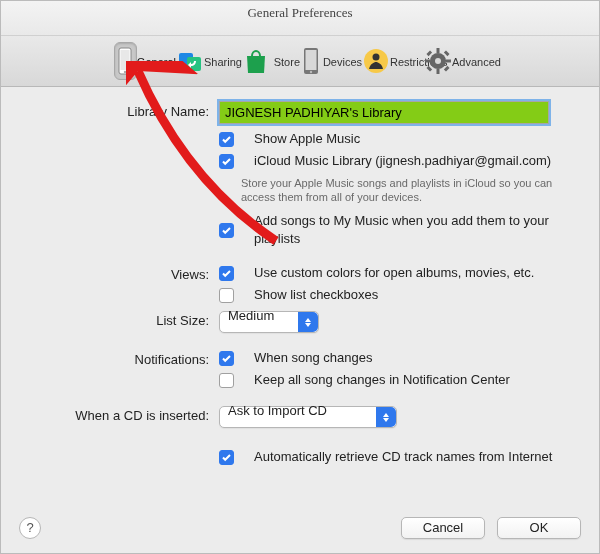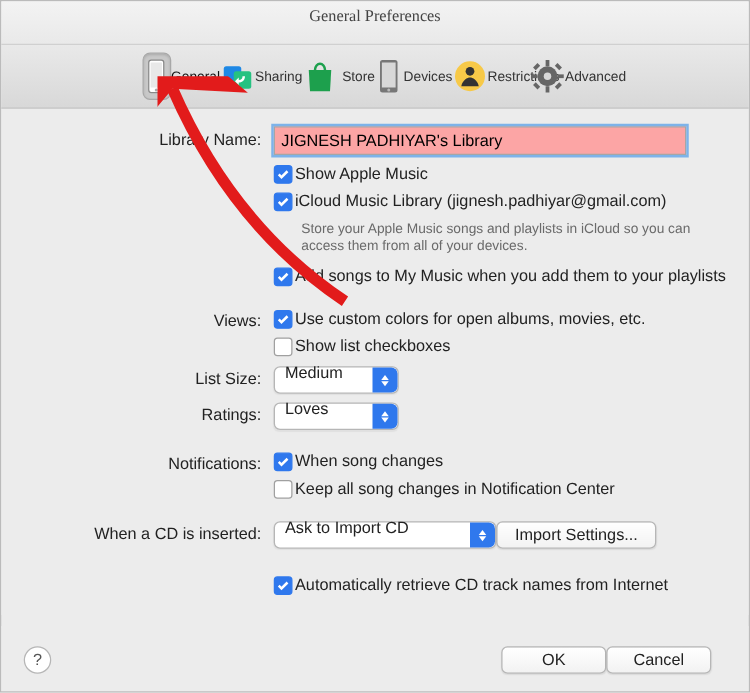--- a/index.html
+++ b/index.html
@@ -82,26 +82,26 @@
   .ctl { flex: 1; display: flex; flex-direction: column; gap: 4px; }
 
   input[type="text"].mac-input {
     width: 330px;
     padding: 3px 5px;
     font-size: 13px;
     border: 1px solid #a6a6a6;
     border-radius: 0;
     outline: 2px solid #7eb3e9;
     outline-offset: 0;
-    background: #fca5a5;
+    background: #84cc16;
   }
   .cb-line {
     display: flex;
     align-items: center;
-    gap: 2px;
+    gap: 20px;
     line-height: 18px;
   }
   .sub {
     font-size: 11px;
     color: #6a6a6a;
     margin-left: 22px;
     margin-top: 2px;
     margin-bottom: 4px;
     max-width: 330px;
     line-height: 14px;
@@ -361,29 +361,20 @@
   <div class="row">
     <div class="lbl">List Size:</div>
     <div class="ctl">
       <div class="mac-select" style="width:100px">
         <span>Medium</span>
         <span class="arrows"></span>
       </div>
     </div>
   </div>
 
-  <div class="row">
-    <div class="lbl">Ratings:</div>
-    <div class="ctl">
-      <div class="mac-select" style="width:100px">
-        <span>Loves</span>
-        <span class="arrows"></span>
-      </div>
-    </div>
-  </div>
 
   <div style="height:10px"></div>
 
   <div class="row">
     <div class="lbl">Notifications:</div>
     <div class="ctl">
       <div class="cb-line">
         <span class="mac-checkbox checked">
             <svg width="11" height="11" viewBox="0 0 11 11">
               <path d="M2 5.5l2.2 2.3L9 3" stroke="#fff" stroke-width="2" fill="none"></path>
@@ -401,47 +392,44 @@
   <div style="height:10px"></div>
 
   <div class="row">
     <div class="lbl">When a CD is inserted:</div>
     <div class="ctl">
       <div style="display:flex; align-items:center;">
         <div class="mac-select" style="width:178px">
           <span>Ask to Import CD</span>
           <span class="arrows"></span>
         </div>
-        <div class="mac-button">
-          <span>Import Settings...</span>
-        </div>
       </div>
       <div class="cb-line" style="margin-top:16px">
         <span class="mac-checkbox checked">
             <svg width="11" height="11" viewBox="0 0 11 11">
               <path d="M2 5.5l2.2 2.3L9 3" stroke="#fff" stroke-width="2" fill="none"></path>
             </svg>
           </span>
         <span>Automatically retrieve CD track names from Internet</span>
       </div>
     </div>
   </div>
 
 </div>
 
 <div class="bottom-bar">
   <div class="help-btn">
     <span>?</span>
   </div>
   <div class="spacer"></div>
+  <div class="mac-button" style="width:84px; justify-content:center; margin-right:12px;">
+    <span>Cancel</span>
+  </div>
   <div class="mac-button" style="width:84px; justify-content:center;">
     <span>OK</span>
-  </div>
-  <div class="mac-button" style="width:84px; justify-content:center; margin-right:12px;">
-    <span>Cancel</span>
   </div>
 </div>
 
 <div class="arrow-annot">
   <svg width="170" height="190" viewBox="0 0 170 190">
     <defs>
       <marker id="ah" markerWidth="14" markerHeight="14" refX="3" refY="6" orient="auto">
         <path d="M0,0 L12,6 L0,12 L3,6 z" fill="#e21b1b"></path>
       </marker>
     </defs>

